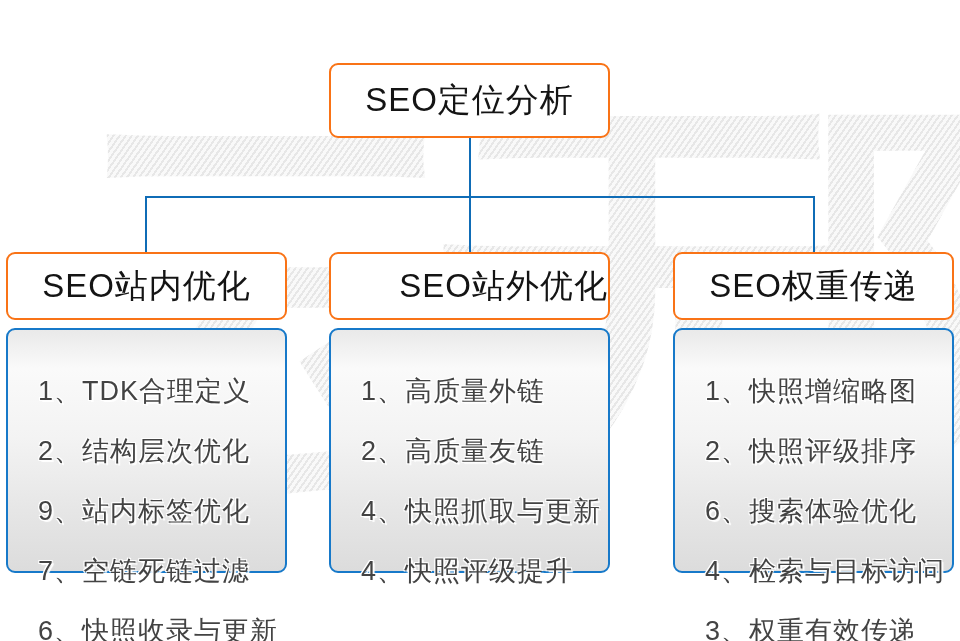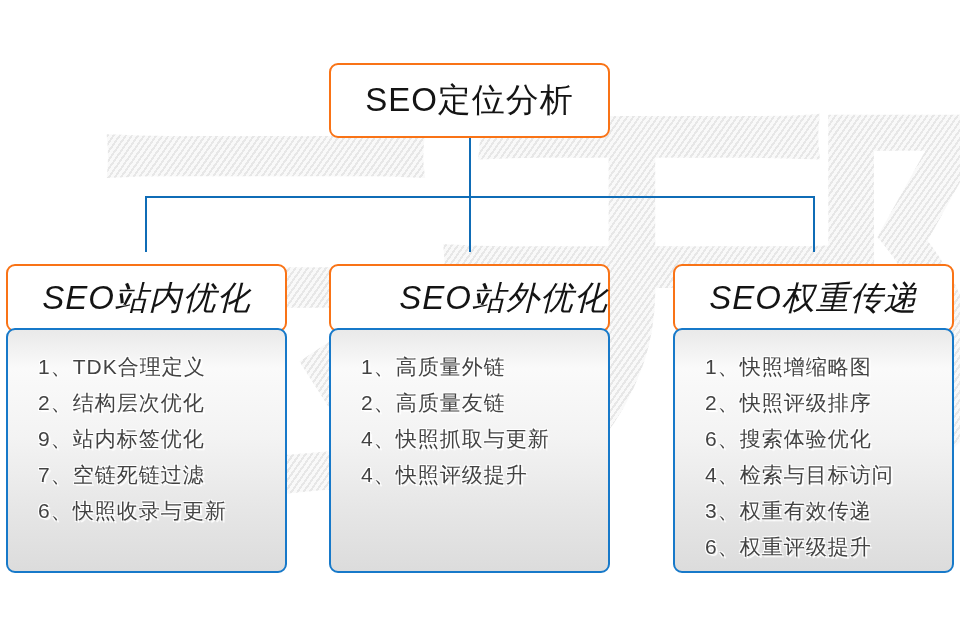--- a/index.html
+++ b/index.html
@@ -48,44 +48,45 @@
     border-radius: 9px;
     display: flex;
     align-items: center;
     justify-content: center;
     color: #141414;
     font-size: 33px;
     letter-spacing: 1px;
     white-space: nowrap;
   }
   .root-node  { left: 329px; top: 63px;  width: 281px; height: 75px; }
-  .header-node { top: 264px; width: 281px; height: 68px; font-style: italic; }
+  .header-node { top: 252px; width: 281px; height: 68px; }
 
   .list-box {
     position: absolute;
     z-index: 2;
     top: 328px;
     width: 281px;
     height: 245px;
     box-sizing: border-box;
     border: 2px solid #1779c9;
     border-radius: 9px;
     background: linear-gradient(180deg,
         #e9e9e9 0%, #fafafa 16%, #f3f3f3 45%,
         #e6e6e6 75%, #dcdcdc 100%);
     padding: 19px 0 0 30px;
   }
   .list-item {
-    font-size: 21px;
+    font-size: 27px;
     line-height: 36px;
     color: #434343;
     letter-spacing: 1px;
     white-space: nowrap;
     text-shadow: -1px -1px 0 #ffffff, 1px -1px 0 #ffffff,
                  -1px 1px 0 #ffffff, 2px 2px 1px #ffffff;
+    margin-top: 24px;
   }
 
   .col-0 { left: 6px; }
   .col-1 { left: 329px; justify-content: flex-end; }
   .col-2 { left: 673px; }
 </style>
 </head>
 <body>
 
 <div class="stage">

